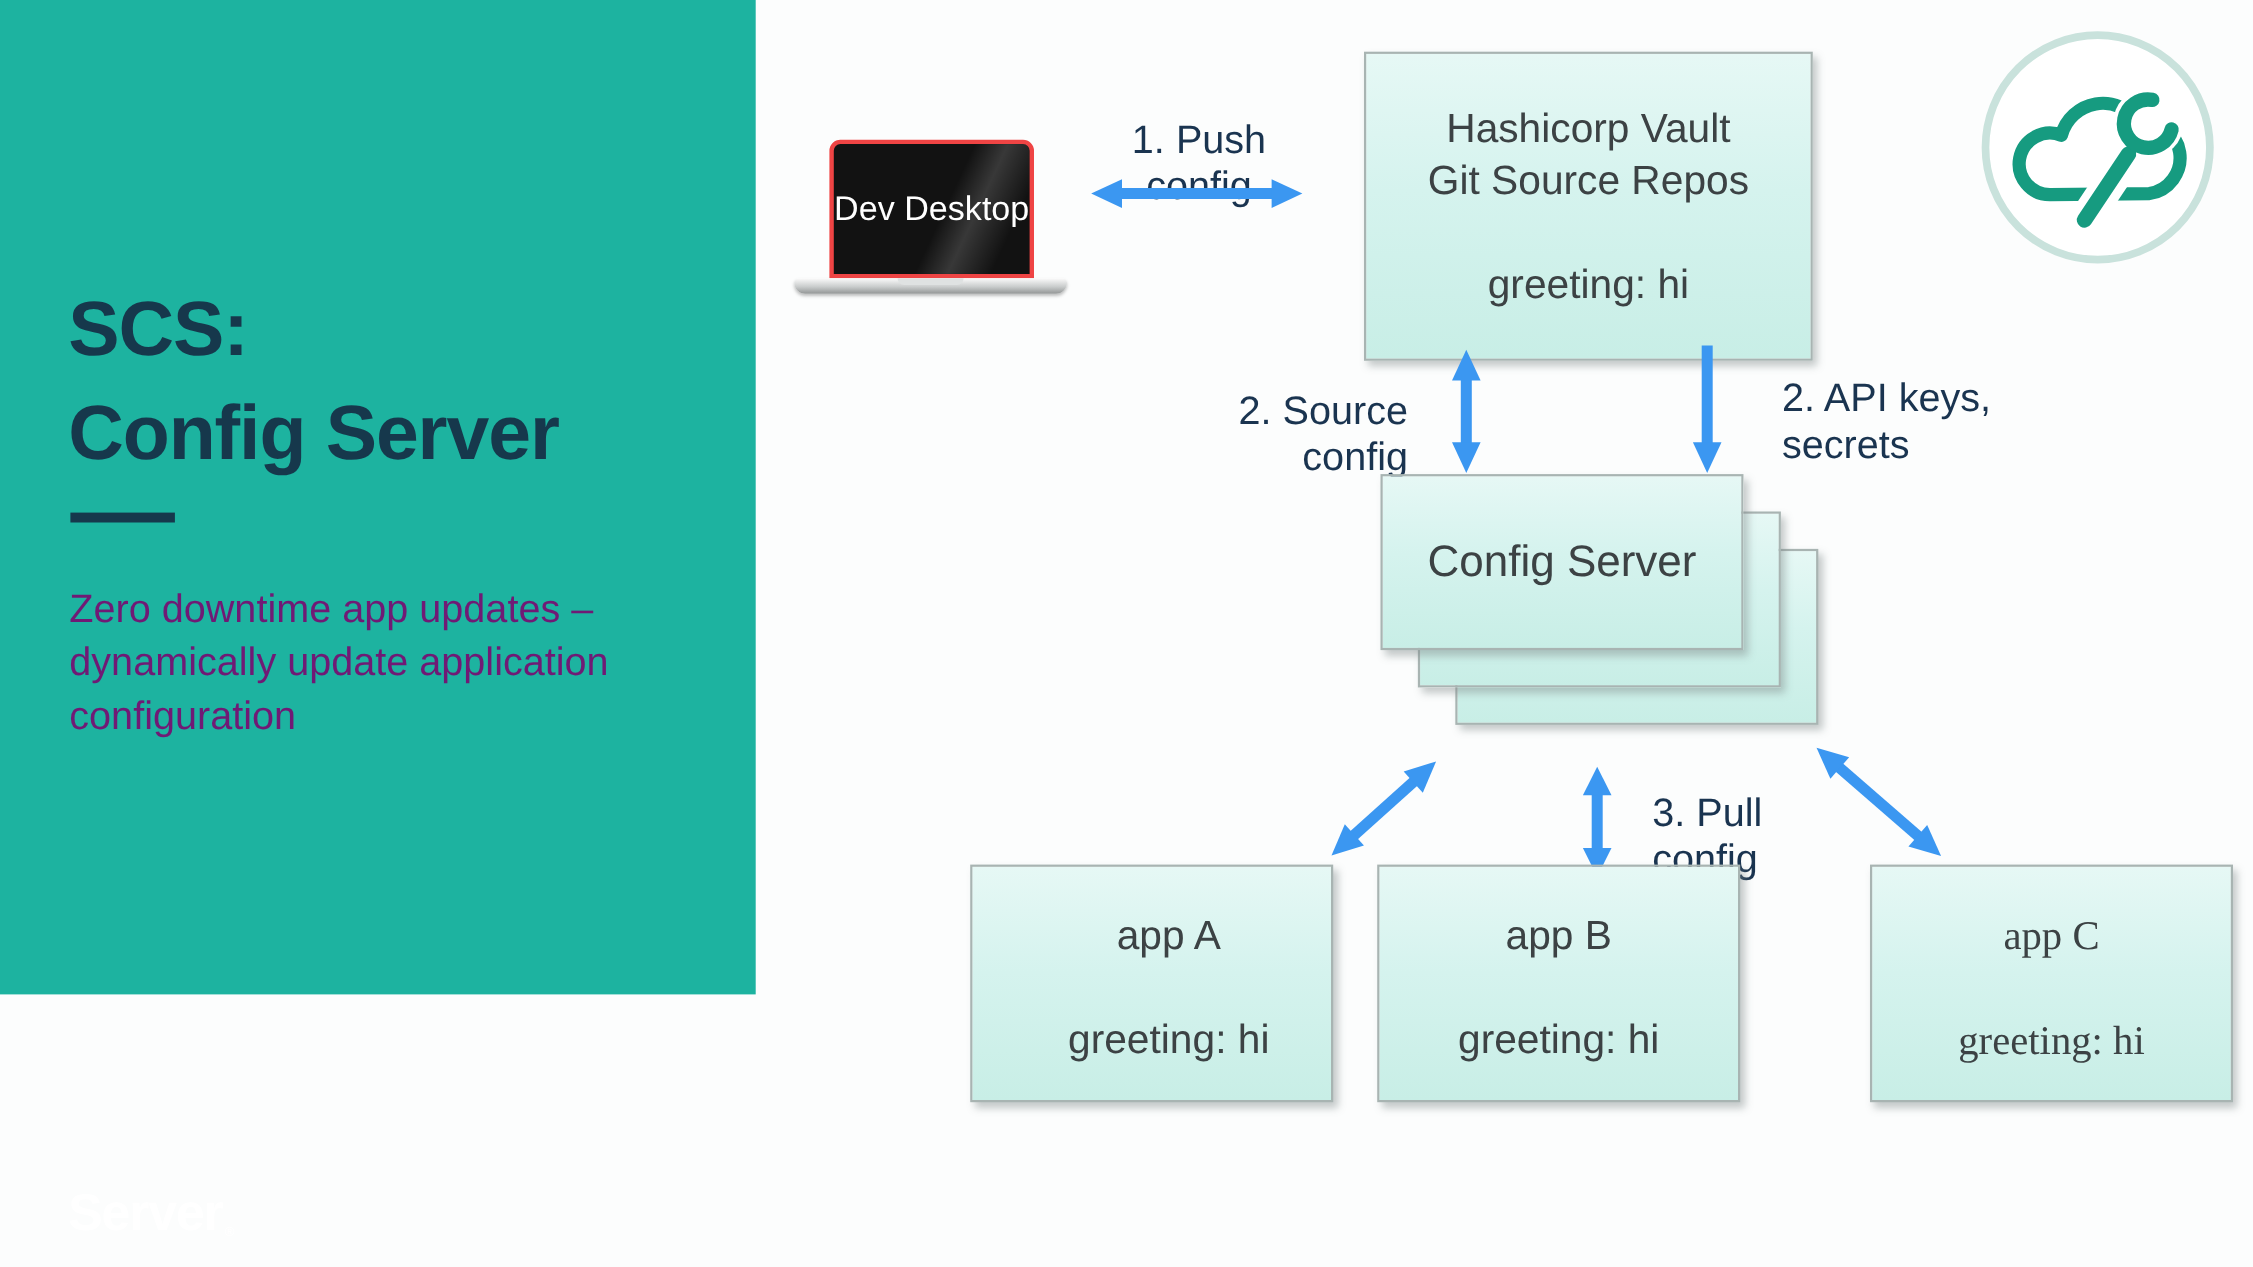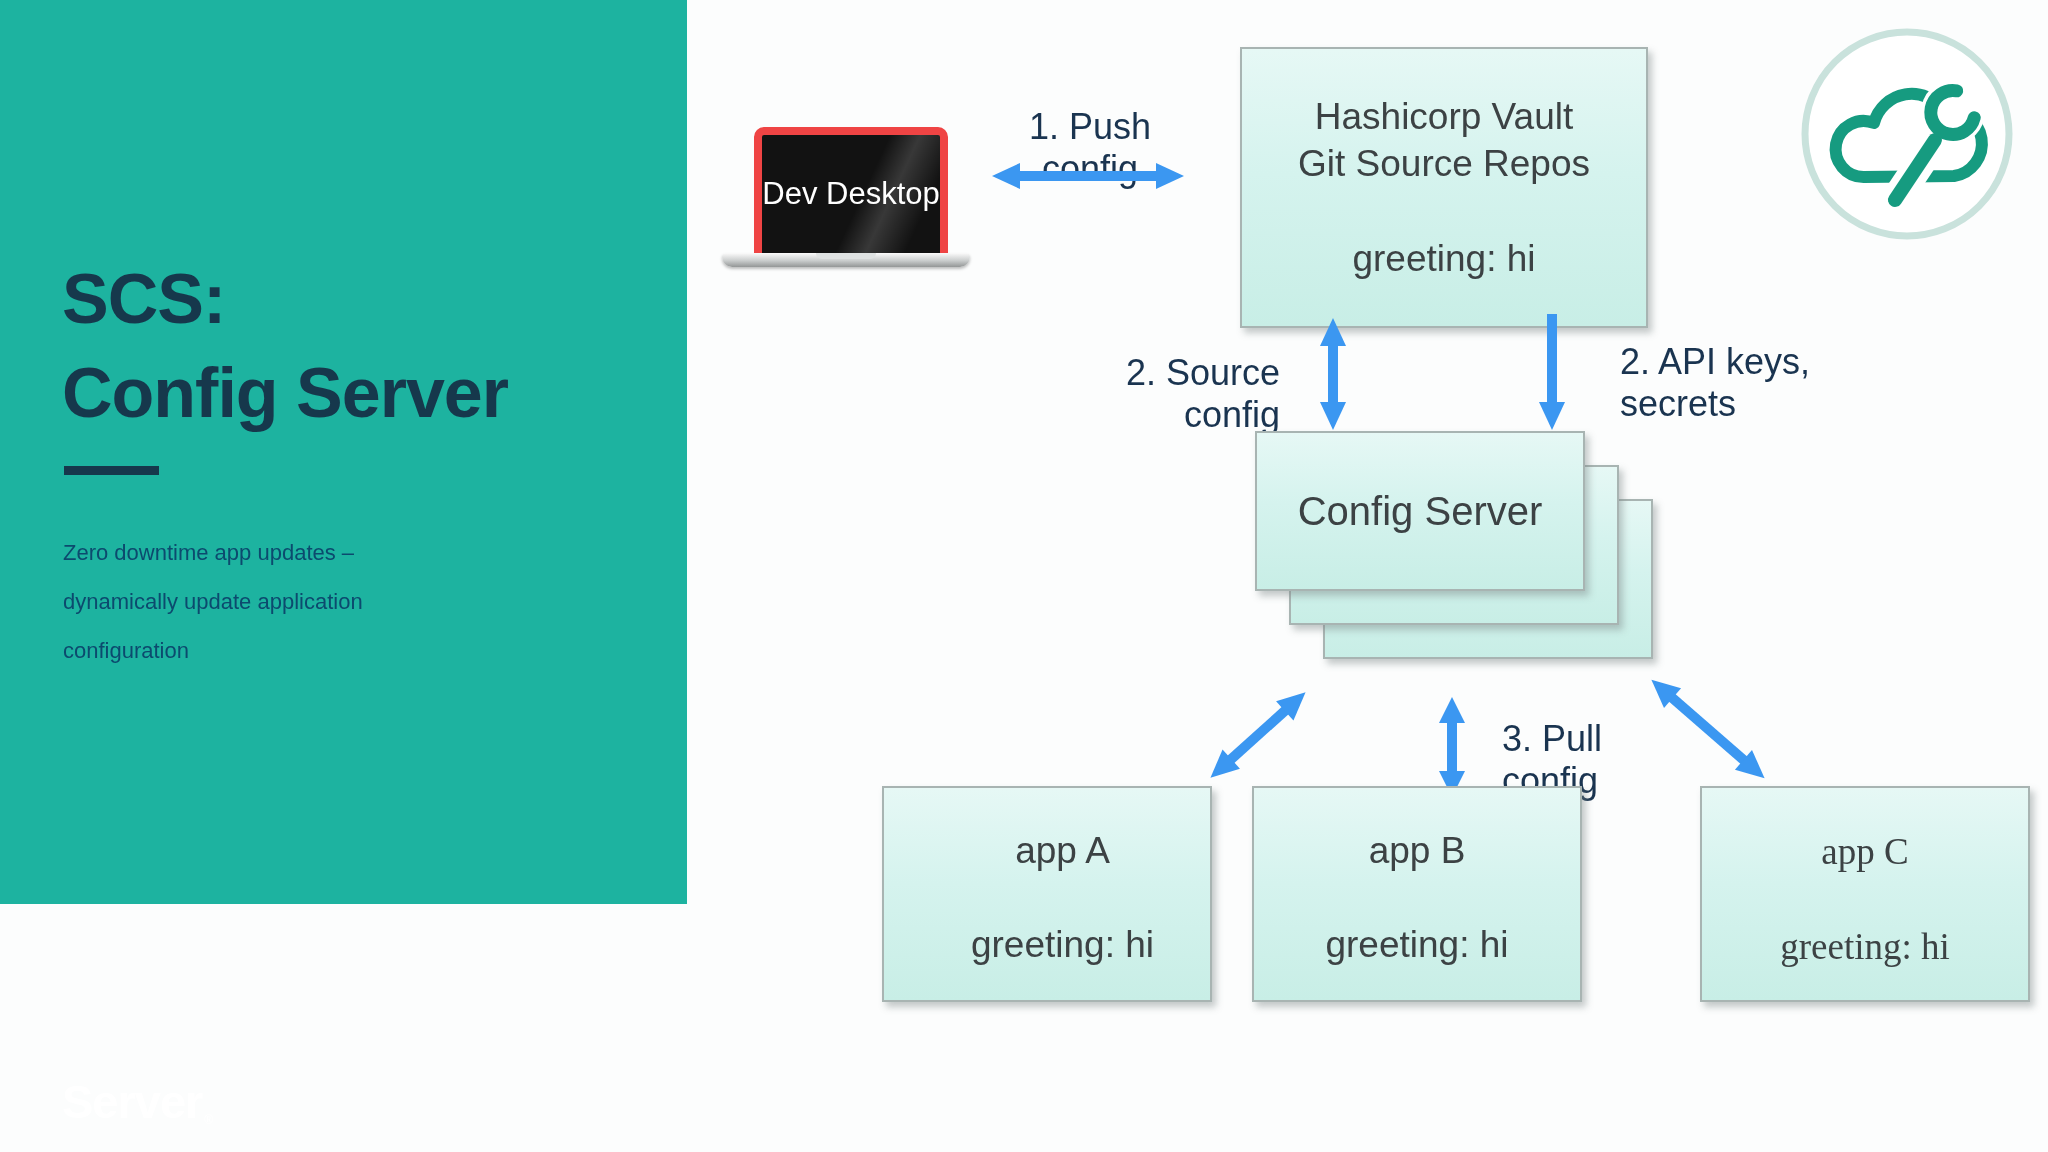--- a/index.html
+++ b/index.html
@@ -5,38 +5,38 @@
   html,body{margin:0;padding:0;}
   body{width:2048px;height:1152px;overflow:hidden;background:#fcfdfd;
        font-family:"Liberation Sans",sans-serif;}
   .slide{position:relative;width:2048px;height:1152px;background:#fcfdfd;}
 
   
   .sidebar{position:absolute;left:0;top:0;width:687px;height:904px;background:#1db3a0;}
   .title{position:absolute;left:62px;top:252px;font-size:70px;font-weight:bold;
          line-height:94px;color:#16384c;letter-spacing:-1px;}
   .title-divider{position:absolute;left:64px;top:466px;width:95px;height:9px;background:#16384c;}
-  .subtitle{position:absolute;left:63px;top:528px;font-size:22px;line-height:49px;color:#0c4a6e;}
+  .subtitle{position:absolute;left:63px;top:528px;font-size:36px;line-height:49px;color:#701a75;}
   .logo{position:absolute;left:62px;top:1074px;font-size:47px;font-weight:600;color:#ffffff;
         letter-spacing:-1px;}
   .logo .rmark{font-size:12px;font-weight:400;position:relative;top:6px;left:2px;}
 
   
   .dlabel{position:absolute;color:#1a3450;font-size:36px;}
   .cbox{position:absolute;background:linear-gradient(180deg,#e6f8f5 0%,#d5f3ee 45%,#c8eee6 100%);
         border:2px solid #a8b4b2;box-shadow:4px 5px 7px rgba(125,135,135,.45);
         color:#3c4244;text-align:center;box-sizing:border-box;}
   .arrow{position:absolute;}
   .arrow line{stroke:#3b97f1;stroke-width:10;stroke-linecap:butt;}
   .arrow polygon{fill:#3b97f1;}
 
   
   .laptop{position:absolute;left:722px;top:127px;width:248px;height:140px;}
   .laptop-screen{position:absolute;left:32px;top:0;width:178px;height:118px;background:#121212;
-                 border:8px solid #ef4444;border-radius:10px 10px 0 0;display:flex;
+                 border:4px solid #ef4444;border-radius:10px 10px 0 0;display:flex;
                  align-items:center;justify-content:center;overflow:hidden;}
   .laptop-screen:after{content:"";position:absolute;left:0;top:0;right:0;bottom:0;
                  background:linear-gradient(115deg,transparent 55%,rgba(255,255,255,.16) 68%,transparent 85%);}
   .laptop-label{color:#ffffff;font-size:31px;white-space:nowrap;position:relative;z-index:2;}
   .laptop-base{position:absolute;left:0;top:126px;width:248px;height:14px;
                background:linear-gradient(#fbfbfb,#c9cccc 55%,#939696);
                border-radius:4px 4px 10px 10px;box-shadow:0 2px 3px rgba(0,0,0,.25);}
   .laptop-base:after{content:"";position:absolute;left:94px;top:0;width:60px;height:6px;
                background:#dfe2e2;border-radius:0 0 8px 8px;}
 

